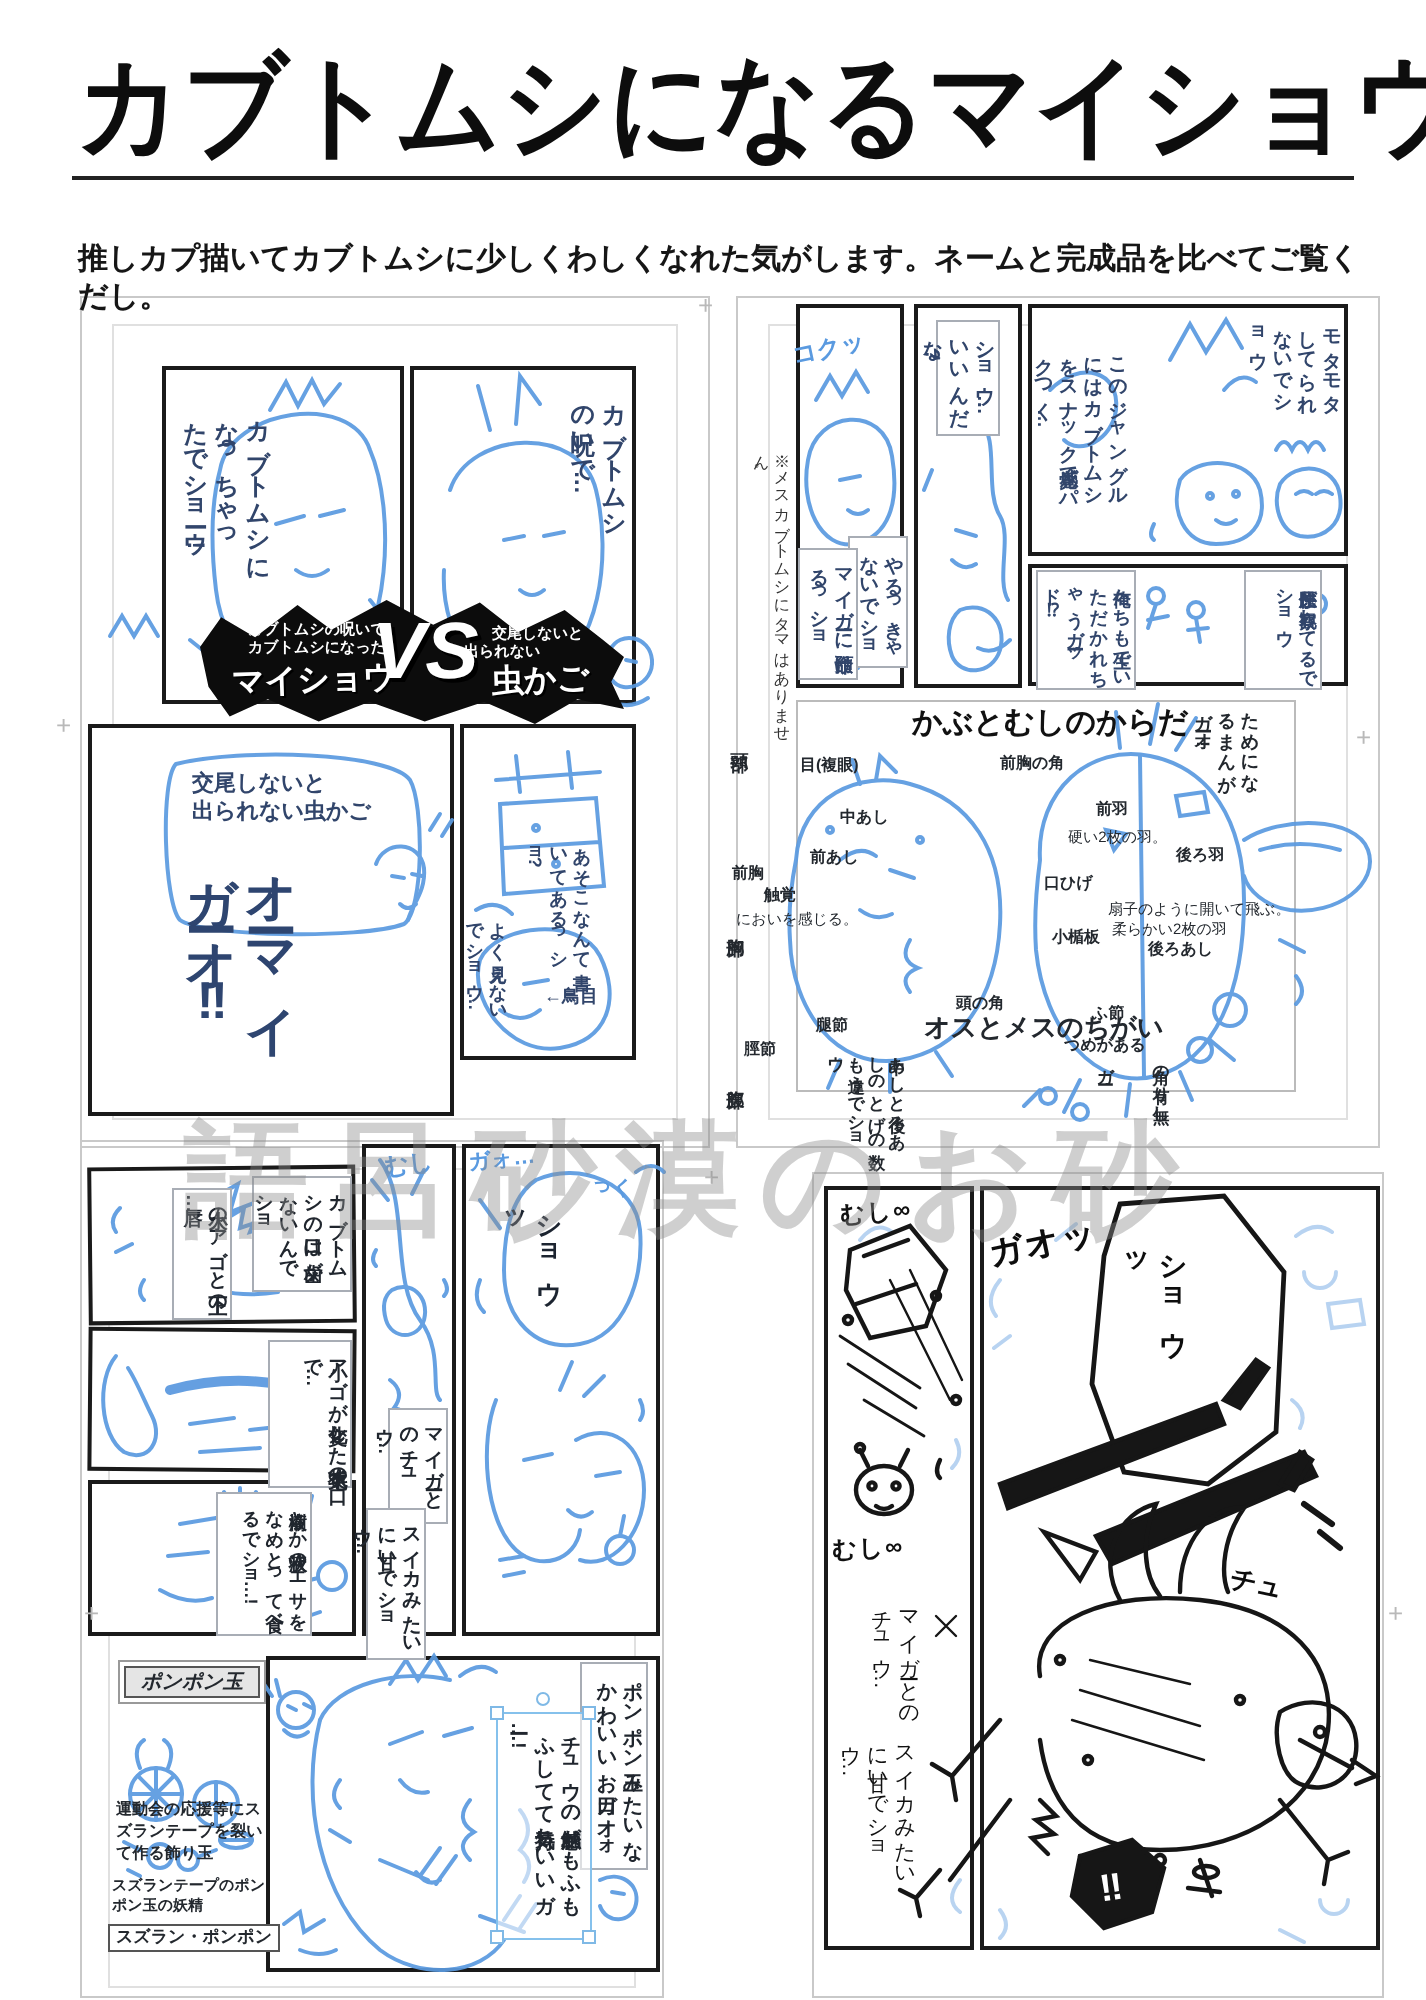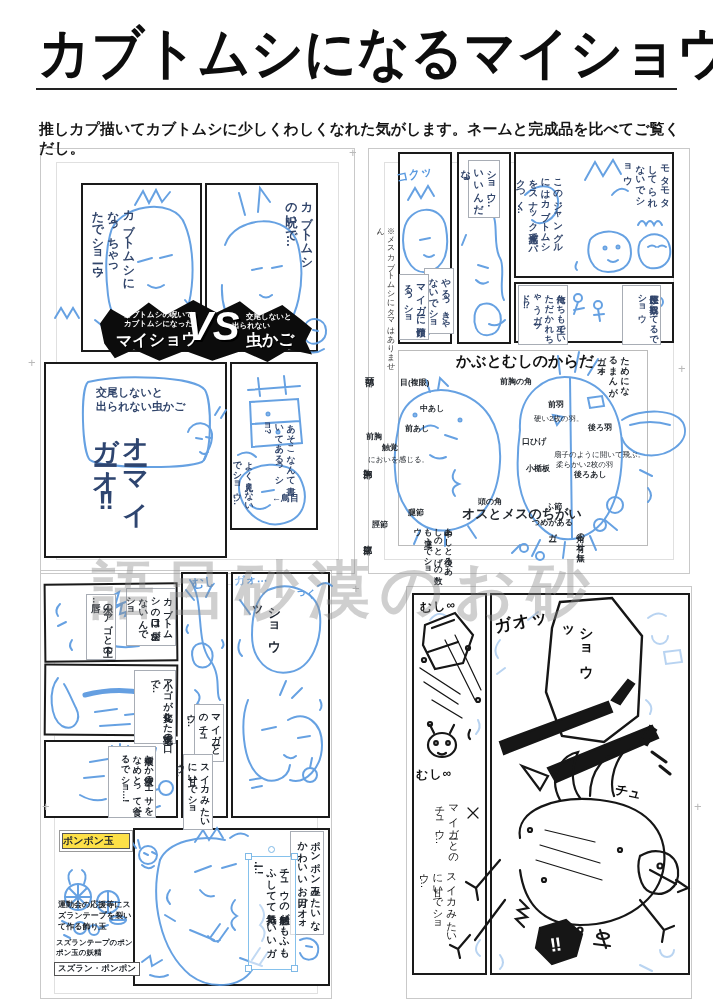--- a/index.html
+++ b/index.html
@@ -315,21 +315,21 @@
   <div class="txt v blk tbox" style="left:86px;top:594px;width:26px;height:60px;font-size:9.5px;">大小のアゴと上下の唇…</div>
   <div class="txt v blk tbox" style="left:134px;top:670px;width:38px;height:68px;font-size:9.5px;">小アゴが変化した毛束状の口で…</div>
   <div class="txt v blk tbox" style="left:108px;top:746px;width:44px;height:66px;font-size:9px;">樹液とか液状のエサをなめとって食べるでショ…!</div>
   <div class="txt v blk tbox" style="left:194px;top:704px;width:26px;height:52px;font-size:9.5px;">マイガーとのチュウ…</div>
   <div class="txt v blk tbox" style="left:183px;top:754px;width:26px;height:70px;font-size:9.5px;">スイカみたいに甘いでショウ…</div>
   <div class="txt v" style="left:264px;top:598px;width:18px;height:64px;font-size:13px;font-weight:700;color:#1c2430;letter-spacing:2px;">ショウッ</div>
   <div class="txt sfx-blue" style="left:192px;top:574px;font-size:12px;transform:rotate(-8deg);">むし</div>
   <div class="txt sfx-blue" style="left:234px;top:572px;font-size:11px;transform:rotate(-6deg);">ガォ…</div>
   <div class="txt sfx-blue" style="left:296px;top:586px;font-size:10px;transform:rotate(10deg);">っく</div>
 
-  <div class="txt" style="left:62px;top:833px;width:66px;font-size:10px;font-weight:700;color:#23282e;border:1px solid #555;box-shadow:0 0 0 2px #fff,0 0 0 3px #999;background:#fde047;">ポンポン玉</div>
+  <div class="txt" style="left:62px;top:833px;width:66px;font-size:10px;font-weight:700;color:#23282e;text-align:center;border:1px solid #555;box-shadow:0 0 0 2px #fff,0 0 0 3px #999;background:#e5e5e5;font-style:italic;">ポンポン玉</div>
   <div class="txt" style="left:58px;top:900px;width:76px;font-size:8px;font-weight:700;color:#23282e;line-height:1.35;">運動会の応援等にスズランテープを裂いて作る飾り玉</div>
   <div class="txt" style="left:56px;top:938px;width:80px;font-size:7.5px;font-weight:700;color:#23282e;line-height:1.3;">スズランテープのポンポン玉の妖精</div>
   <div class="txt" style="left:54px;top:962px;width:84px;font-size:8.5px;font-weight:700;color:#23282e;text-align:center;border:1px solid #555;background:#fff;">スズラン・ポンポン</div>
 
   <div class="txt v blk tbox" style="left:290px;top:831px;width:30px;height:98px;font-size:10px;">ポンポン玉みたいなかわいいお口ガオォ</div>
 
   <div class="abs" style="left:248px;top:856px;width:46px;height:112px;border:1px solid #85c1ec;z-index:13;background:rgba(255,255,255,0.6);">
     <div class="v blk" style="position:absolute;left:2px;top:4px;width:40px;height:100px;font-size:10px;">チュウの感触がもふもふしてて気持ちいいガー…!</div>
   </div>
   <div class="handle" style="left:245px;top:853px;"></div>

